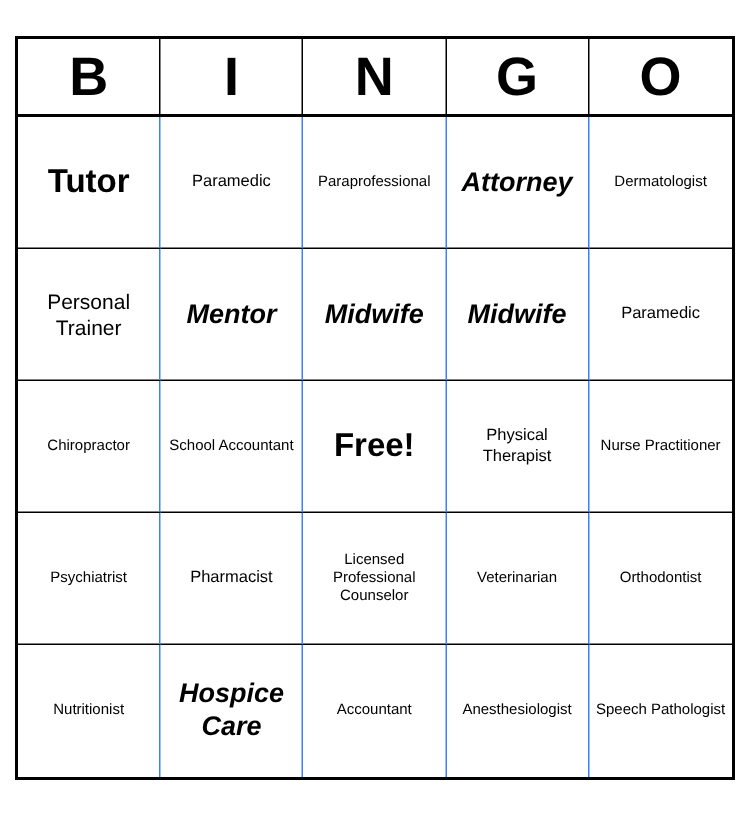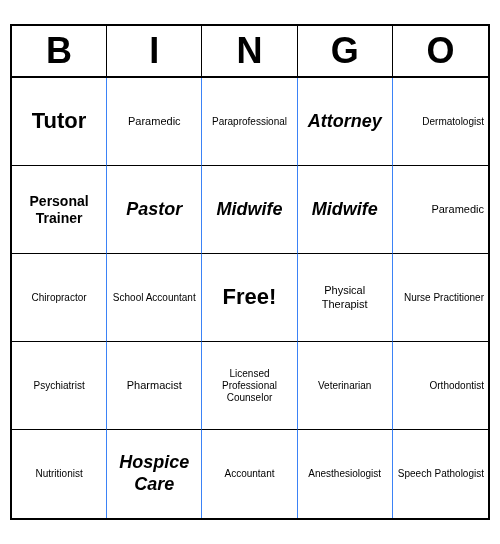--- a/index.html
+++ b/index.html
@@ -41,31 +41,30 @@
       border-bottom: 1px solid #000;
       display: flex;
       align-items: center;
       justify-content: center;
       text-align: center;
       padding: 4px;
       position: relative;
     }
     .bingo-cell:nth-child(5n) {
       border-right: none;
-      justify-content: flex-end;
     }
     .bingo-cell:nth-child(n+21) {
       border-bottom: none;
     }
     .cell-text {
       line-height: 1.2;
     }
     .size-xl { font-size: 22px; font-weight: bold; }
     .size-lg { font-size: 18px; font-weight: bold; font-style: italic; }
-    .size-md { font-size: 14px; font-weight: bold; }
+    .size-md { font-size: 14px; font-weight: normal; }
     .size-sm { font-size: 11px; }
     .size-xs { font-size: 10px; }
   </style>
 </head>
 <body>
 
 <div class="bingo-card">
   <div class="bingo-header">
   <div class="bingo-letter">B</div>
       <div class="bingo-letter">I</div>
@@ -86,21 +85,21 @@
       <div class="bingo-cell">
         <span class="cell-text size-lg">Attorney</span>
       </div>
       <div class="bingo-cell">
         <span class="cell-text size-xs">Dermatologist</span>
       </div>
       <div class="bingo-cell">
         <span class="cell-text size-md">Personal Trainer</span>
       </div>
       <div class="bingo-cell">
-        <span class="cell-text size-lg">Pastor</span>
+        <span class="cell-text size-lg">Mentor</span>
       </div>
       <div class="bingo-cell">
         <span class="cell-text size-lg">Midwife</span>
       </div>
       <div class="bingo-cell">
         <span class="cell-text size-lg">Midwife</span>
       </div>
       <div class="bingo-cell">
         <span class="cell-text size-sm">Paramedic</span>
       </div>

